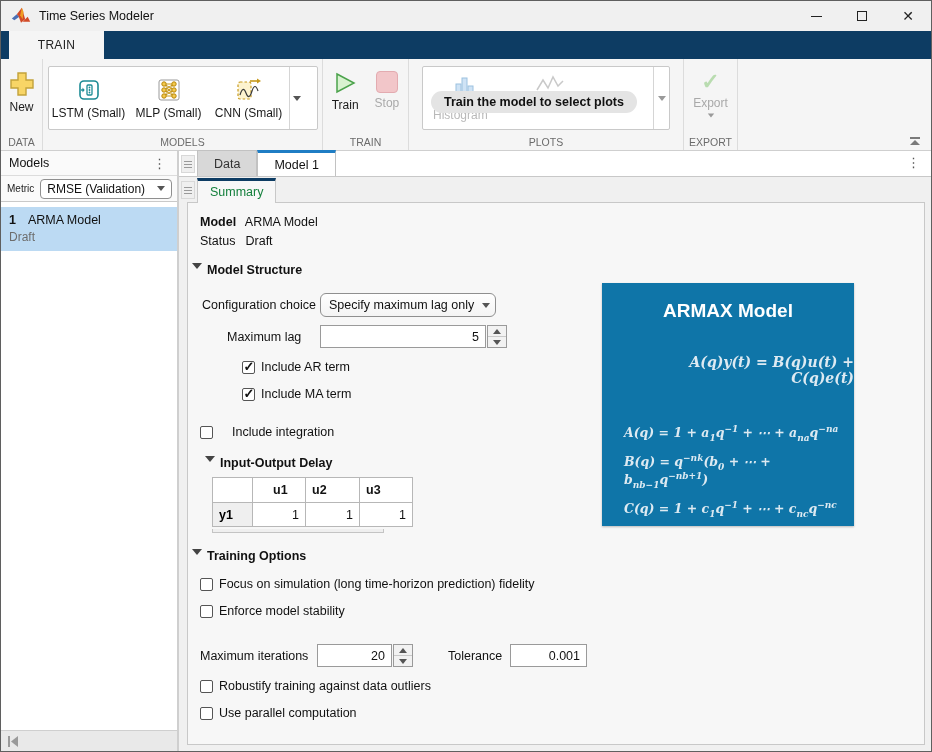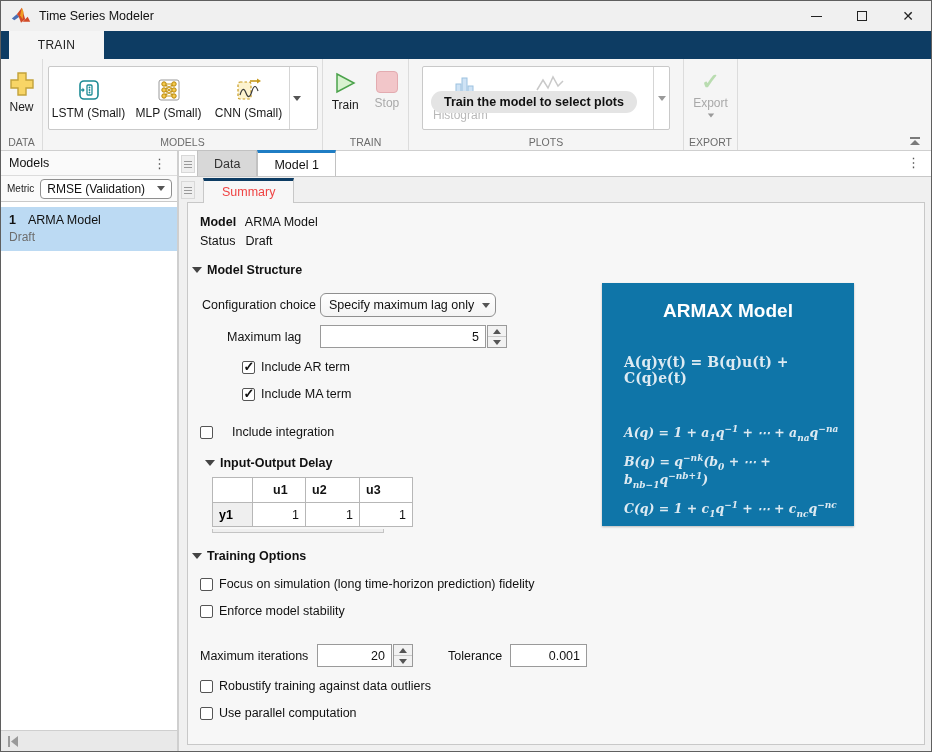--- a/index.html
+++ b/index.html
@@ -78,32 +78,32 @@
   .grip { width:14px; height:18px; margin:0 2px 3px 2px; background:#efefef; border:1px solid #d8d8d8;
           display:flex; flex-direction:column; align-items:center; justify-content:center; gap:2px; }
   .grip i { display:block; width:8px; height:1px; background:#9a9a9a; }
   .doc-tab { height:26px; padding:0 16px; font-size:12.5px; display:flex; align-items:center; }
   .doc-tab.inactive { background:#d8d8d8; border:1px solid #c2c2c2; border-bottom:none; color:#333; }
   .doc-tab.active { background:#fff; border:1px solid #c2c2c2; border-bottom:none;
                     border-top:3px solid #1f7dc4; color:#111; }
   .doc-tabs .kebab { position:absolute; right:8px; top:5px; }
 
   .sub-tabs { height:25px; background:#f0f0f0; display:flex; align-items:flex-end; position:relative; z-index:1; }
-  .sub-tab { height:25px; margin-left:6px; padding:0 18px; background:#f7f7f7; font-size:12.5px; color:#ef4444;
+  .sub-tab { height:25px; padding:0 12px; background:#f7f7f7; font-size:12.5px; color:#15803d;
              border:1px solid #c8c8c8; border-top:3px solid #0d3c63; border-bottom:none;
              display:flex; align-items:center; margin-bottom:-1px; }
 
   .content { position:relative; flex:1; margin:0 6px 7px 8px; background:#f7f7f7;
              border:1px solid #c8c8c8; overflow:hidden; }
 
   .kv { position:absolute; font-size:12.5px; color:#111; }
   .kv .k { display:inline-block; width:42px; }
   .kv .k.b { font-weight:bold; }
 
-  .sect-head { position:absolute; display:flex; align-items:center; gap:5px; }
+  .sect-head { position:absolute; display:flex; align-items:flex-start; gap:5px; }
   .sect-head .tri { width:0; height:0; border-left:5px solid transparent; border-right:5px solid transparent;
                     border-top:6px solid #444; }
   .sect-head .txt { font-size:12.5px; font-weight:bold; color:#111; }
 
   .flabel { position:absolute; font-size:12.5px; color:#111; }
   .combo { position:absolute; height:24px; border:1px solid #8f8f8f; border-radius:6px;
            background:linear-gradient(#ffffff,#f4f4f4); display:flex; align-items:center; padding:0 8px; gap:8px; }
   .combo .val { flex:1; font-size:12.5px; color:#111; white-space:nowrap; }
 
   .numwrap { position:absolute; }
@@ -125,22 +125,22 @@
 
   table.io { position:absolute; border-collapse:collapse; background:#fff; }
   table.io td, table.io th { border:1px solid #b7b7b7; font-size:12.5px; padding:0 6px; }
   table.io th { font-weight:bold; text-align:left; height:25px; background:#fff; color:#111; }
   table.io td.rowhead { font-weight:bold; background:#efefef; }
   table.io td.cell { text-align:right; height:24px; width:53px; color:#111; }
   .io-strip { position:absolute; border:1px solid #c4c4c4; border-top:none; height:4px; background:#efefef; }
 
   .armax { position:absolute; background:#0f75a8; color:#fff; box-shadow:0 1px 2px rgba(0,0,0,.25); }
   .armax .ttl { text-align:center; margin-top:17px; font-size:19px; font-weight:bold; }
-  .armax .eqmain { text-align:left; margin-top:32px; font-family:"DejaVu Serif",serif;
-                   font-weight:bold; font-size:14px; color:#ddeaf2;margin-left:22px; }
+  .armax .eqmain { text-align:right; margin-top:32px; font-family:"DejaVu Serif",serif;
+                   font-style:italic; font-weight:bold; font-size:14px; color:#ddeaf2;margin-left:22px; }
   .armax .eqs { margin:38px 0 0 22px; font-family:"DejaVu Serif",serif; font-style:italic;
                 font-weight:bold; font-size:12.5px; color:#ddeaf2; }
   .armax .eqs div { margin-bottom:10px; }
   .armax sub, .armax sup { font-size:9px; }
 
   
   .plus-ic svg, .train-ic svg { display:block; }
   .stop-ic { width:22px; height:22px; border-radius:4px; background:#f2c6c9; border:1px solid #e3abb0; }
   .check-ic { font-size:22px; line-height:22px; color:#b9dcb0; font-weight:bold; }
 </style>

